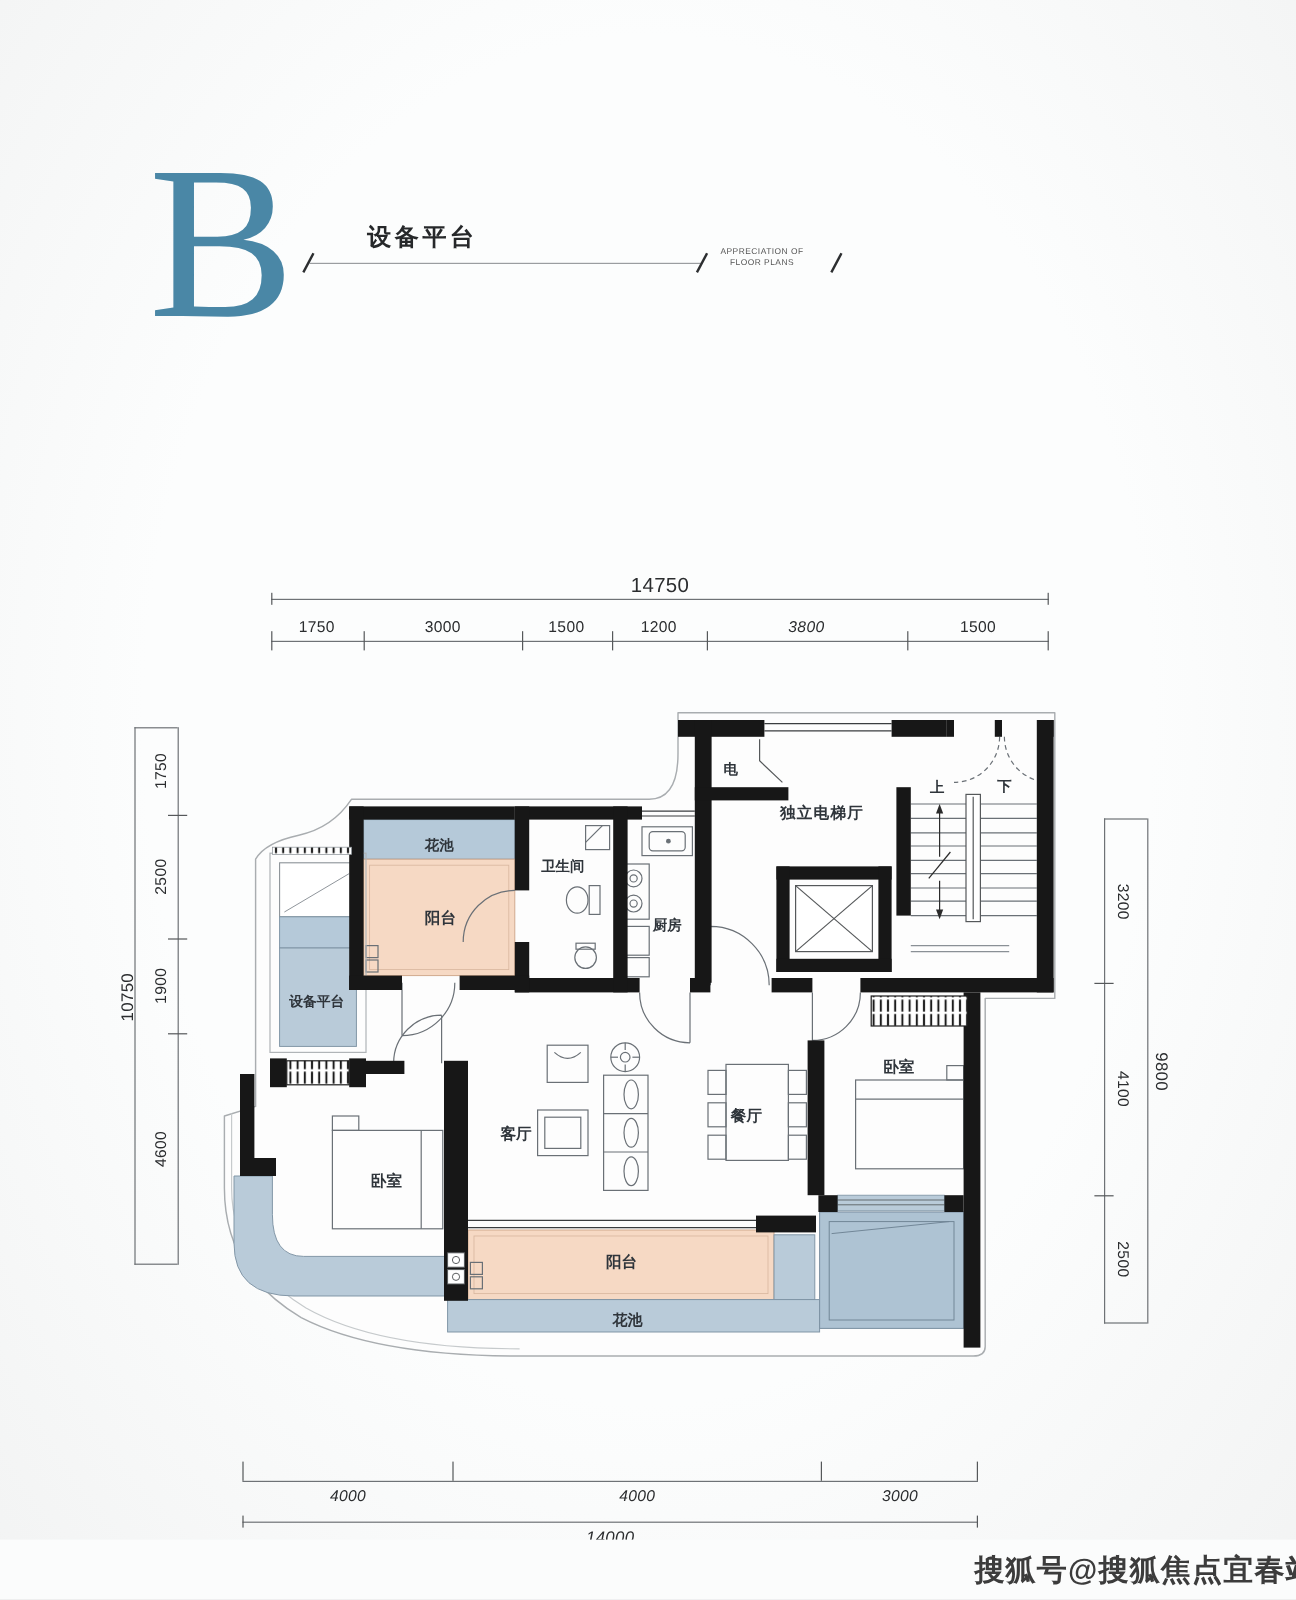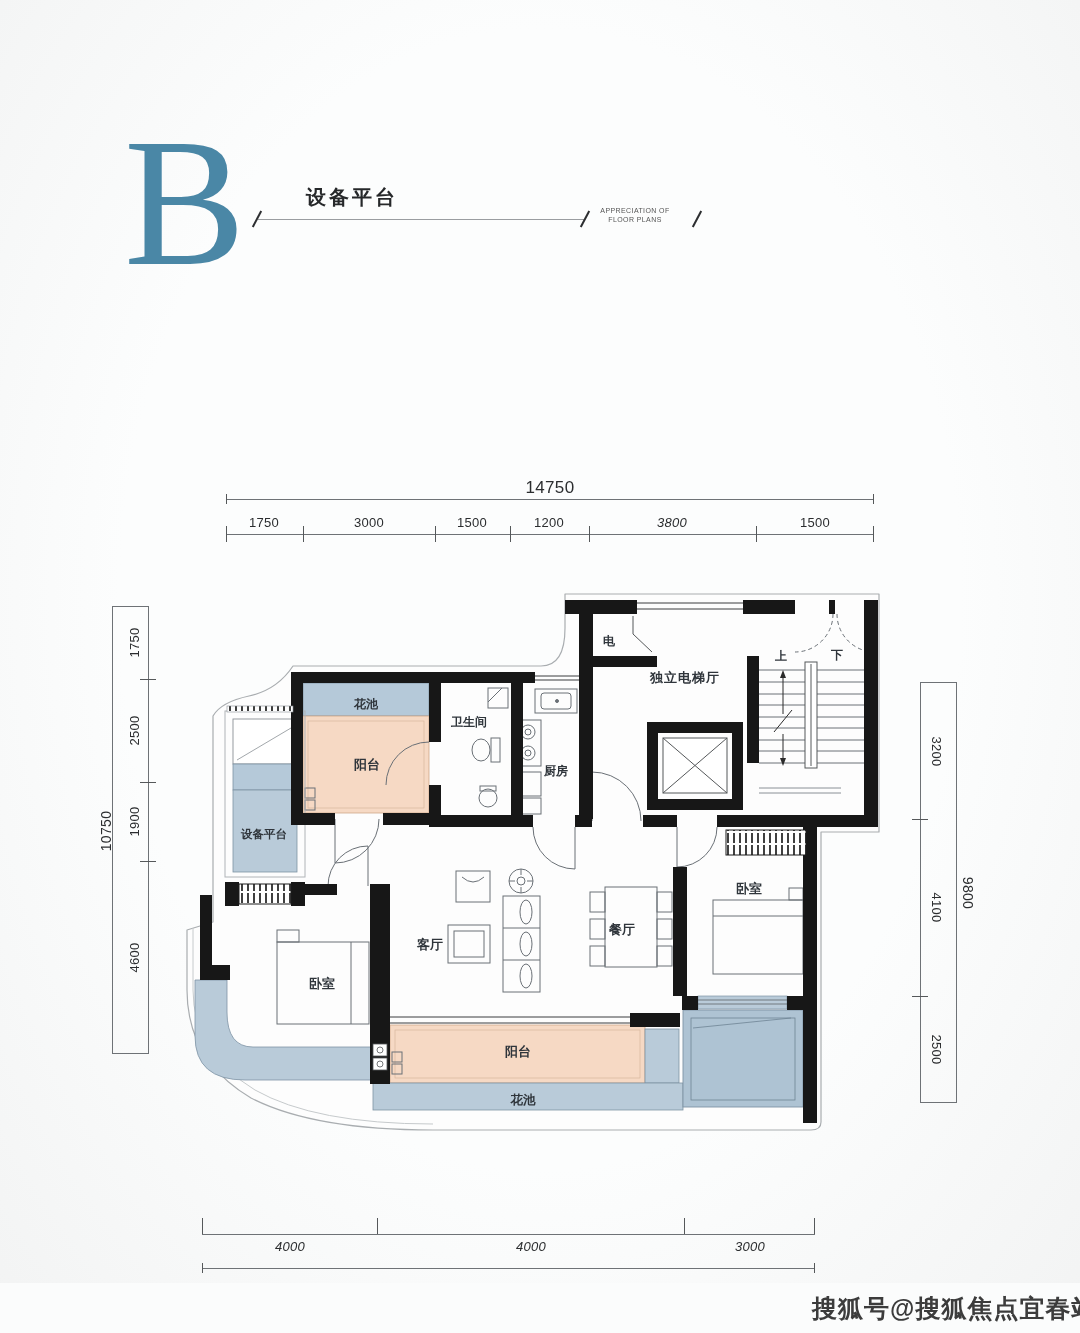--- a/index.html
+++ b/index.html
@@ -96,20 +96,21 @@
     <div class="abs tickv" style="left:0;top:2px;"></div>
     <div class="abs tickv" style="left:175px;top:2px;"></div>
     <div class="abs tickv" style="left:482px;top:2px;"></div>
     <div class="abs tickv" style="left:612px;top:2px;"></div>
     <div class="abs dimlbl" style="left:53px;top:23px;width:70px;">4000</div>
     <div class="abs dimlbl" style="left:294px;top:23px;width:70px;">4000</div>
     <div class="abs dimlbl" style="left:513px;top:23px;width:70px;">3000</div>
     <div class="abs hline" style="left:0;top:52px;width:613px;"></div>
     <div class="abs tickv" style="left:0;top:47px;height:10px;"></div>
     <div class="abs tickv" style="left:612px;top:47px;height:10px;"></div>
+    <div class="abs dimlbl" style="left:0;top:57px;width:613px;font-size:14px;">14000</div>
   </div>
 
   <svg class="abs" style="left:185px;top:592px;" width="700" height="560" viewBox="0 0 700 560">
 
     <defs>
       <pattern id="hatch" width="6" height="12" patternUnits="userSpaceOnUse">
         <rect width="6" height="12" fill="#ffffff"></rect>
         <line x1="3" y1="1" x2="3" y2="11" stroke="#1d1d1d" stroke-width="1.7"></line>
       </pattern>
     </defs>

